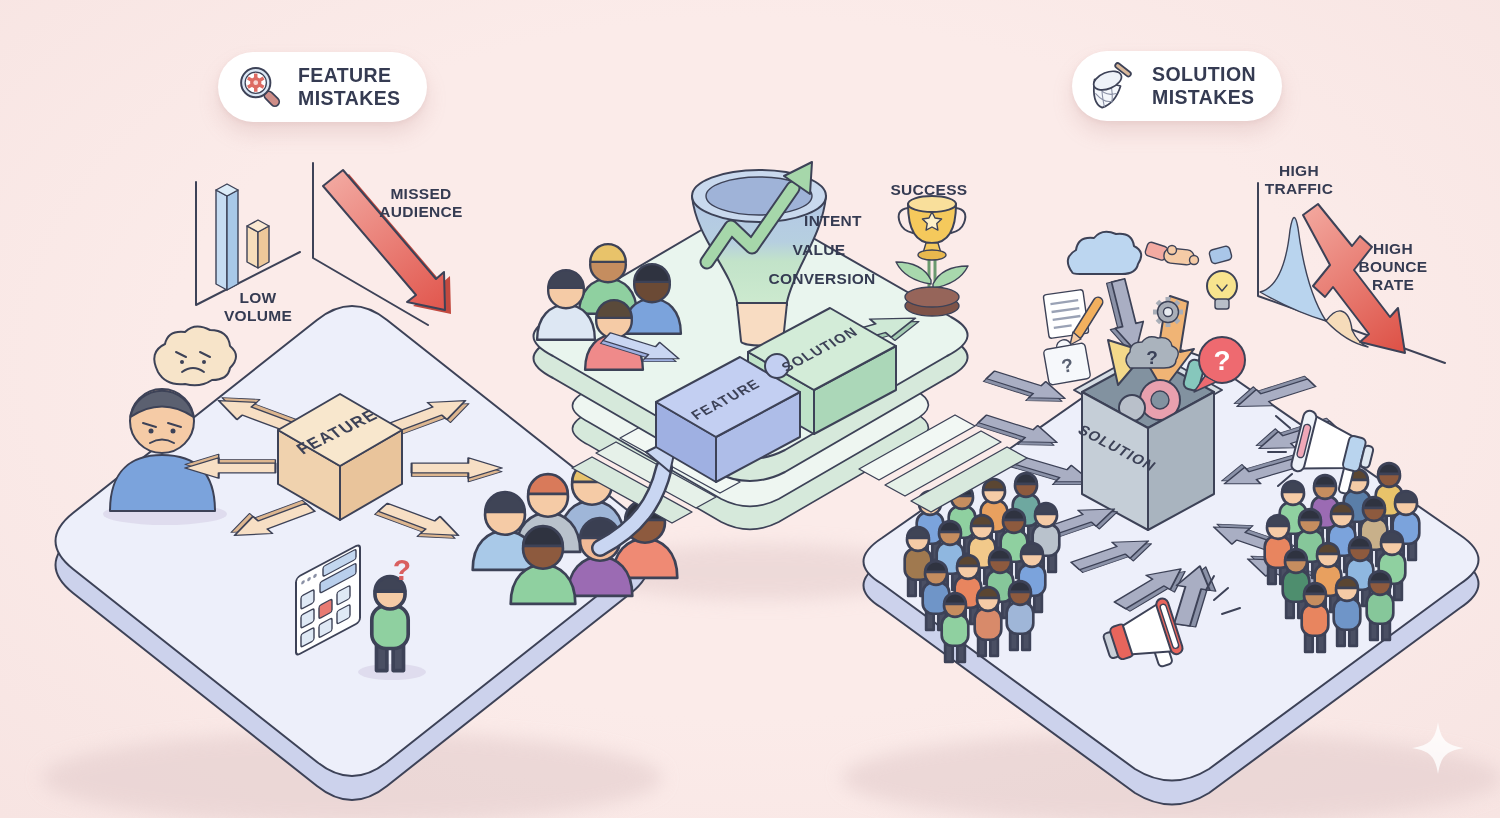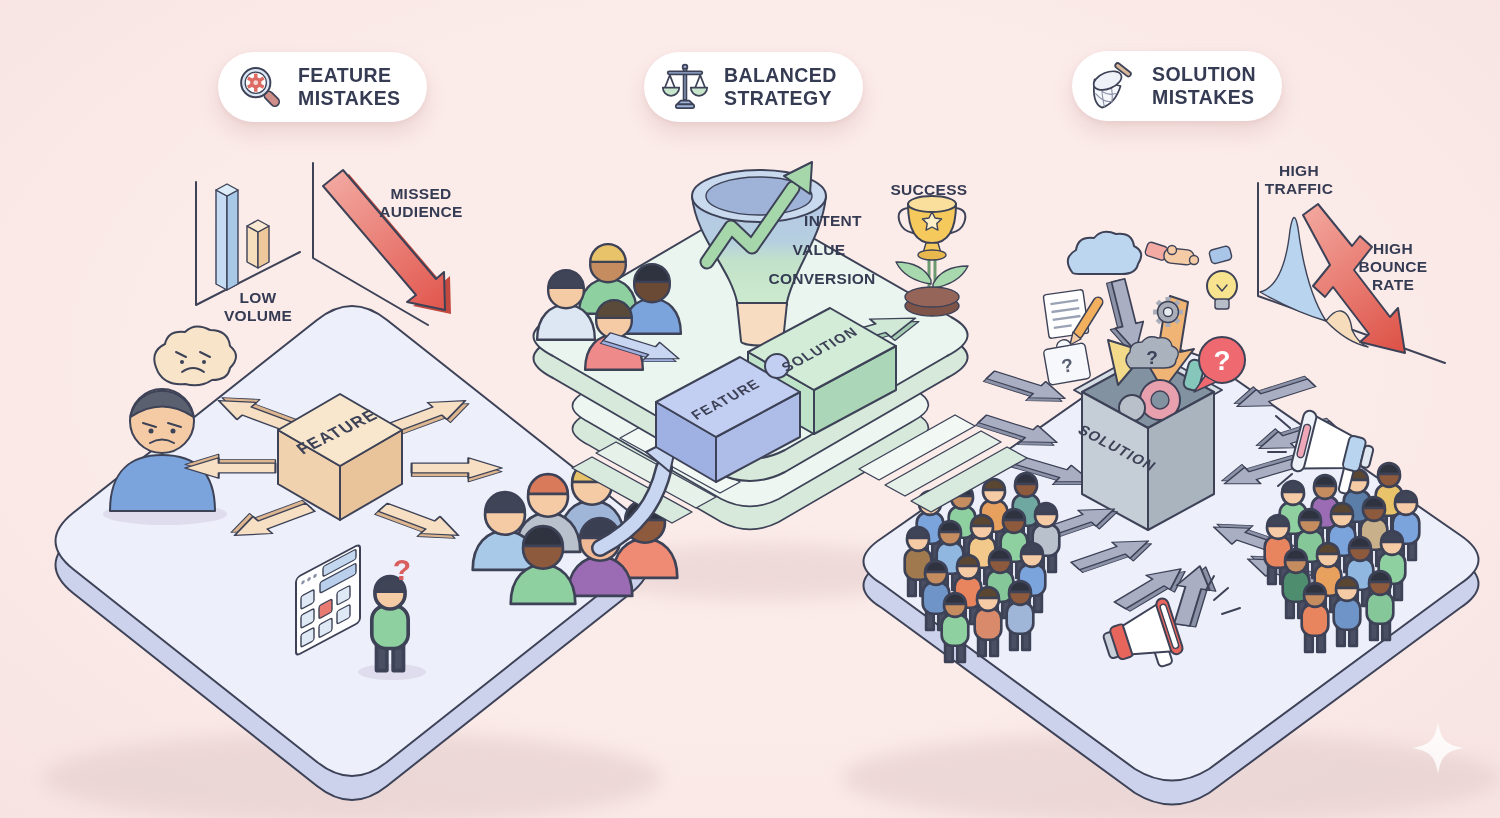--- a/index.html
+++ b/index.html
@@ -400,39 +400,20 @@
       <circle r="5.2" fill="#dd6b63"></circle>
           <circle r="2.2" fill="#f6d5d2"></circle>
     </g>
   </svg>
   <div class="txt">
     <span>FEATURE</span>
         <span>MISTAKES</span>
   </div>
 </div>
 
-<div class="badge" style="left:644px;top:52px">
-  <svg width="52" height="52" viewBox="0 0 48 48">
-    <g stroke="#3d4257" stroke-width="1.6" stroke-linejoin="round" stroke-linecap="round">
-      <circle cx="24" cy="5.5" r="2.2" fill="#9fb3d8"></circle>
-      <rect x="22.7" y="7" width="2.6" height="29" fill="#9fb3d8"></rect>
-      <rect x="8" y="9.5" width="32" height="2.8" rx="1.4" fill="#9fb3d8"></rect>
-      <path d="M10,13 L5.5,24.5 M10,13 L14.5,24.5" fill="none"></path>
-      <path d="M3.5,24.5 a7.6,7.6 0 0 0 15.2,0 Z" fill="#c8e6cc"></path>
-      <path d="M38,13 L33.5,24.5 M38,13 L42.5,24.5" fill="none"></path>
-      <path d="M29.3,24.5 a7.6,7.6 0 0 0 15.2,0 Z" fill="#c8e6cc"></path>
-      <path d="M20,36.5 h8 l3.5,3.5 h-15 Z" fill="#9fb3d8"></path>
-      <rect x="15.5" y="40" width="17" height="3.4" rx="1.7" fill="#9fb3d8"></rect>
-    </g>
-  </svg>
-  <div class="txt">
-    <span>BALANCED</span>
-        <span>STRATEGY</span>
-  </div>
-</div>
 
 <div class="badge" style="left:1072px;top:51px">
   <svg width="52" height="52" viewBox="0 0 48 48">
     <g stroke="#3d4257" stroke-width="1.6" stroke-linejoin="round" stroke-linecap="round">
       <rect x="28" y="2" width="17" height="4.6" rx="2.3" transform="rotate(38 28 2)" fill="#d9b89a"></rect>
       <path d="M7,18 Q4,40 14,44 Q26,40 31,24 Z" fill="#f4f7fb"></path>
       <path d="M10,24 Q16,34 27,31 M8,31 Q16,40 23,38 M13,20 Q14,34 16,43 M22,22 Q24,32 23,39" stroke="#8a90a5" stroke-width="1" fill="none"></path>
       <ellipse cx="19" cy="19" rx="13.5" ry="7.5" transform="rotate(-22 19 19)" fill="#eef2f8"></ellipse>
     </g>
   </svg>

